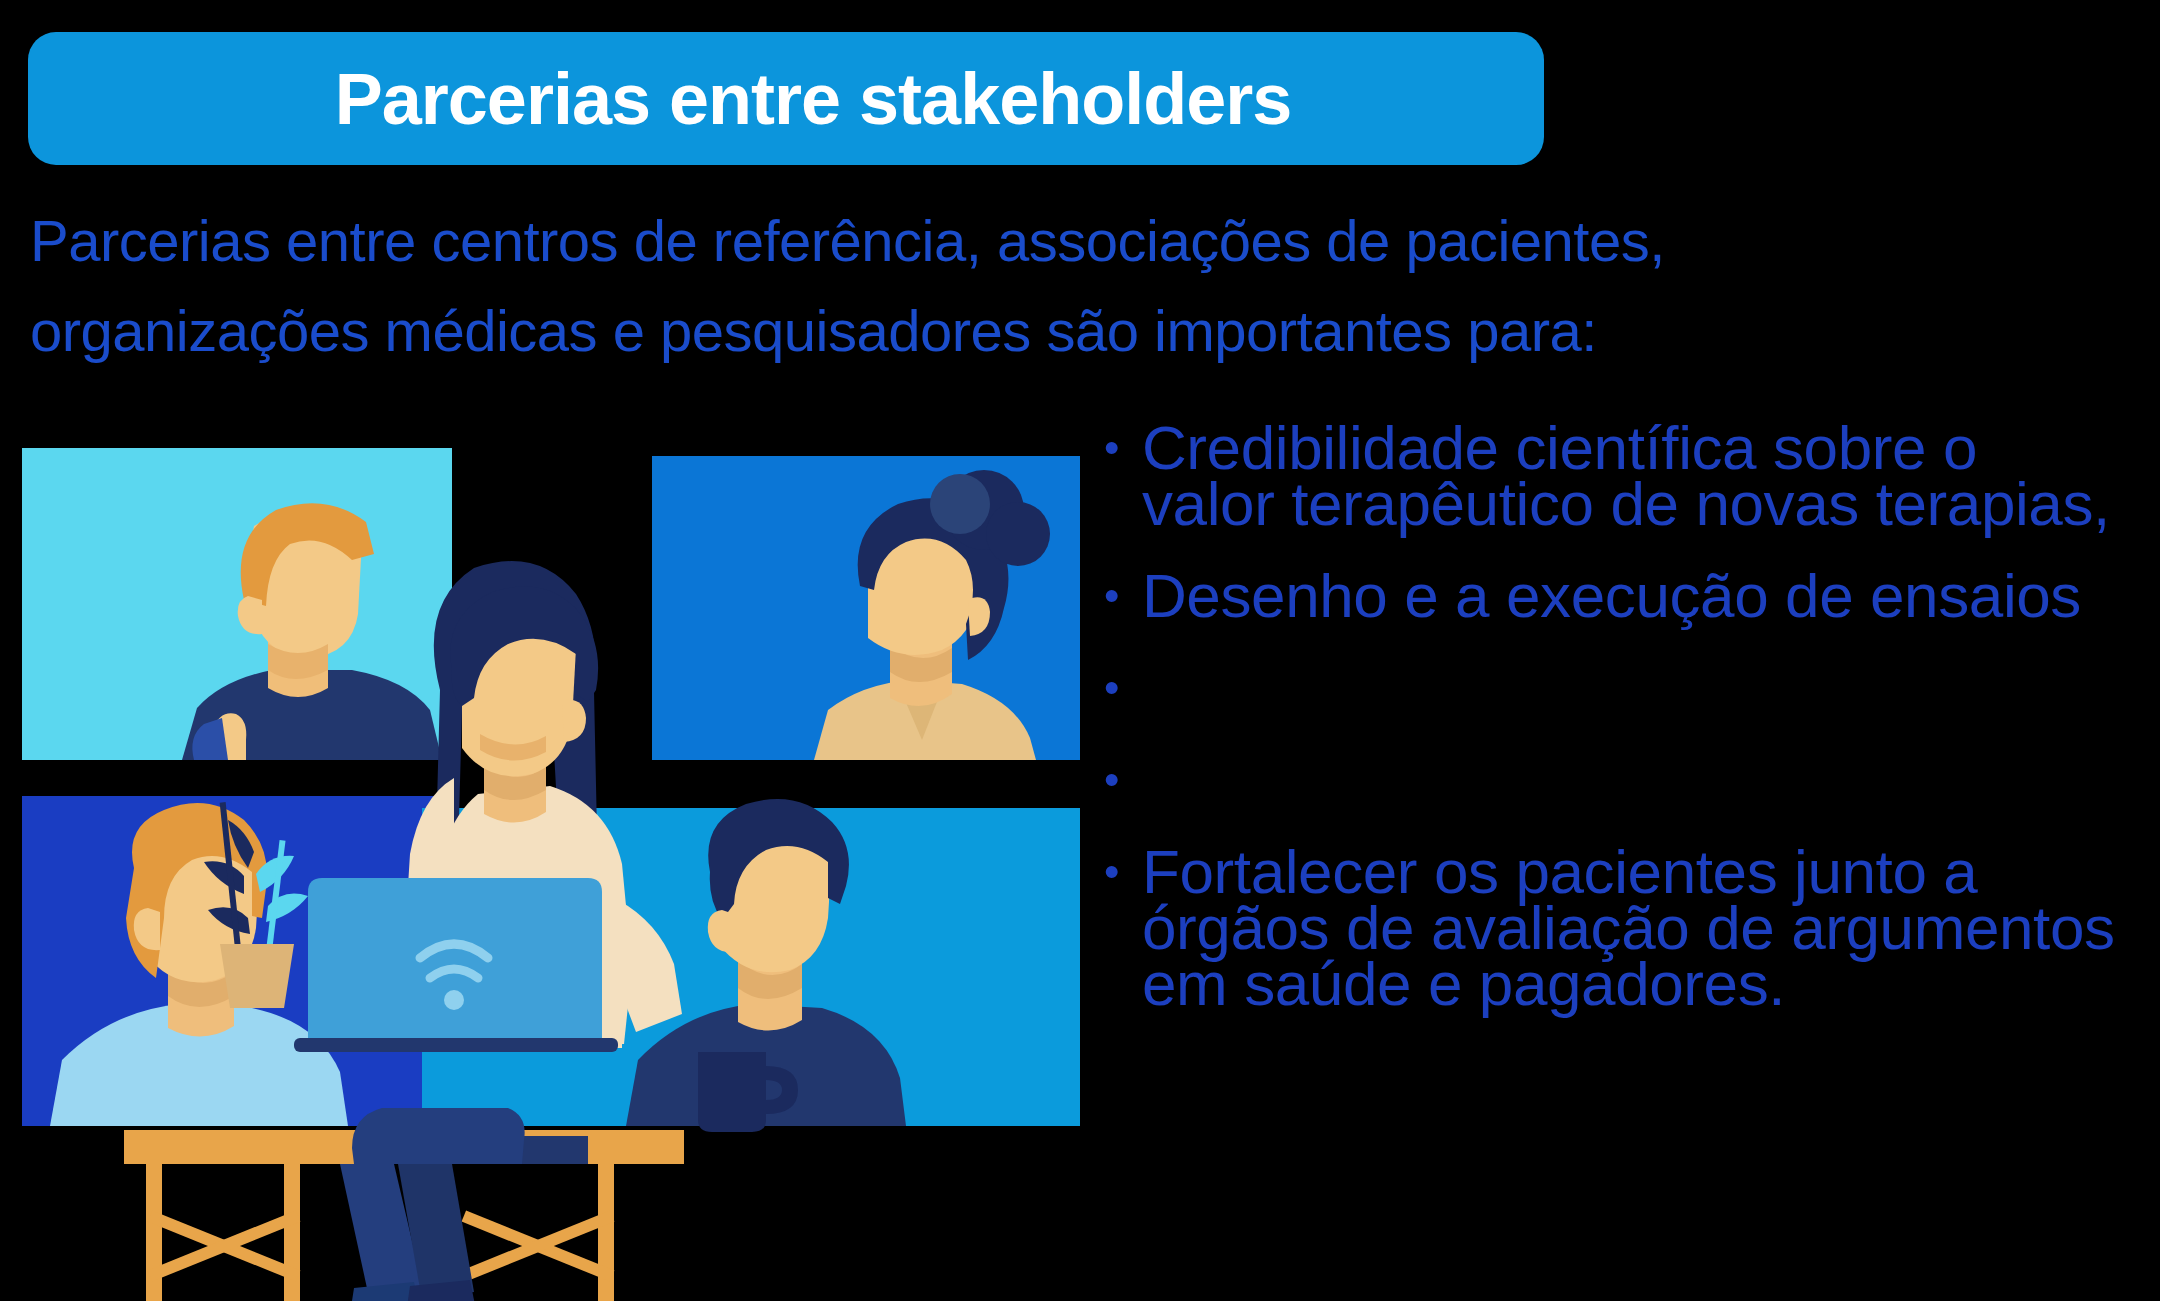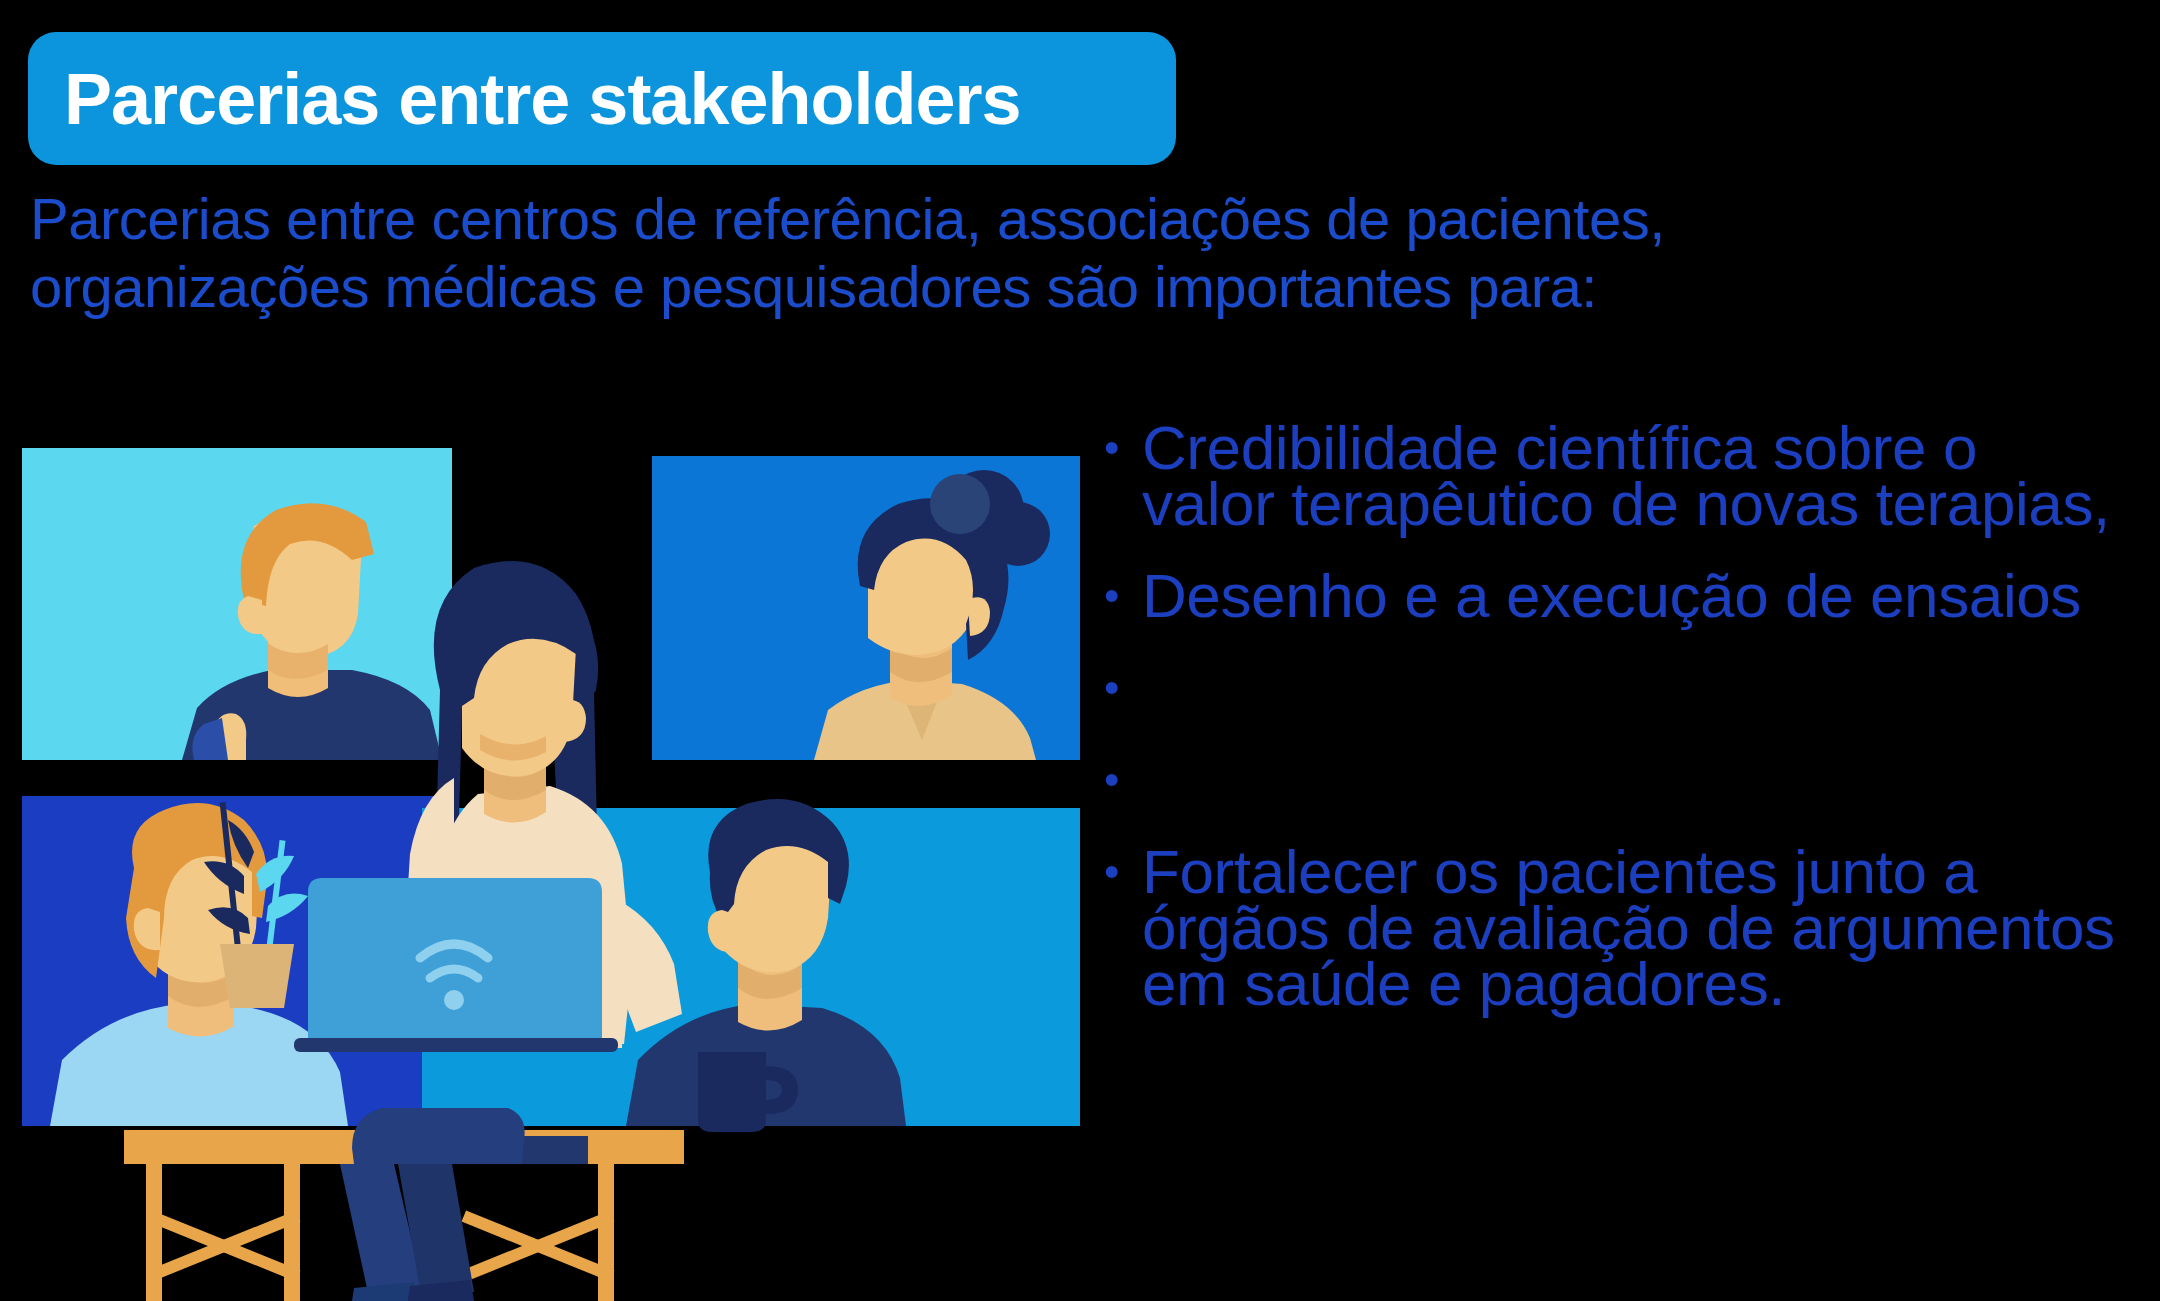--- a/index.html
+++ b/index.html
@@ -19,28 +19,29 @@
     position: absolute;
     inset: 0;
     background: #000000;
   }
 
   
   .title-badge {
     position: absolute;
     left: 28px;
     top: 32px;
-    width: 1148px;
+    width: 1516px;
     height: 133px;
     background: #0C95DC;
     border-radius: 28px;
     display: flex;
     align-items: center;
     box-sizing: border-box;
-    padding-left: 36px;
+    padding-left: 54px;
+    justify-content: center;
   }
   .title-text {
     color: #FFFFFF;
     font-size: 72px;
     font-weight: 700;
     letter-spacing: -1px;
     line-height: 1;
     white-space: nowrap;
     font-family: "Liberation Sans", sans-serif;
   }
@@ -51,21 +52,21 @@
     left: 30px;
     top: 185px;
     width: 2100px;
     color: #1A4CCB;
     font-size: 58px;
     line-height: 1.18;
     font-weight: 400;
     font-family: "Liberation Sans", sans-serif;
     letter-spacing: -0.5px;
   }
-  .subtitle .ln { display: block; white-space: nowrap; }
+  .subtitle .ln { display: block; white-space: nowrap; margin-top: 22px; }
 
   
   .bullets {
     position: absolute;
     left: 1090px;
     top: 420px;
     width: 1070px;
   }
   .bullet-row {
     display: flex;

